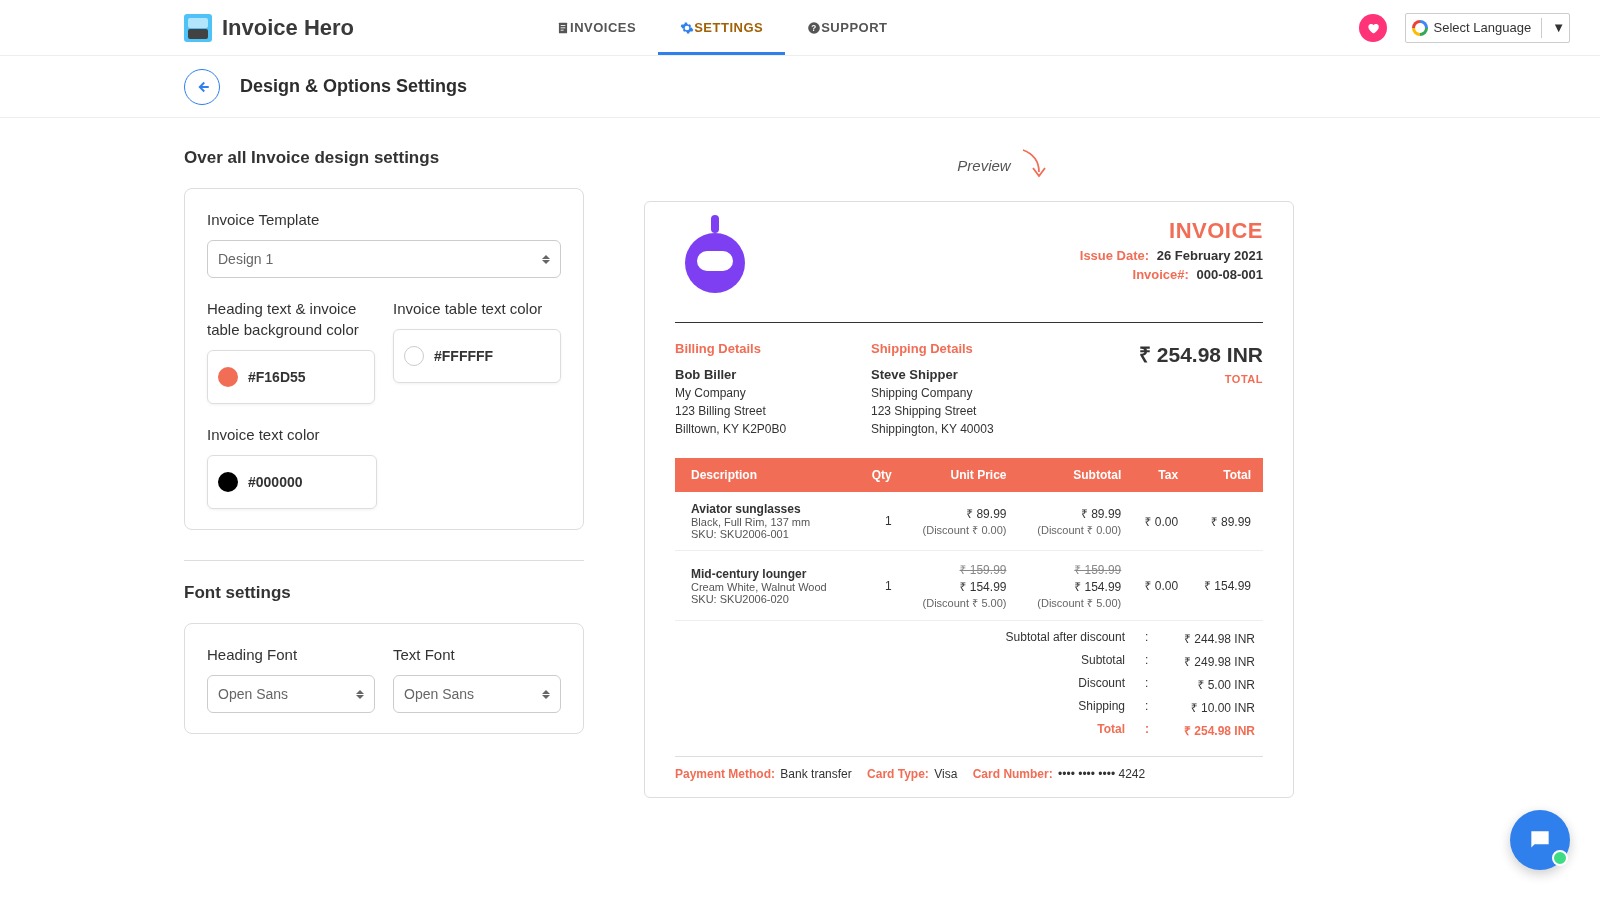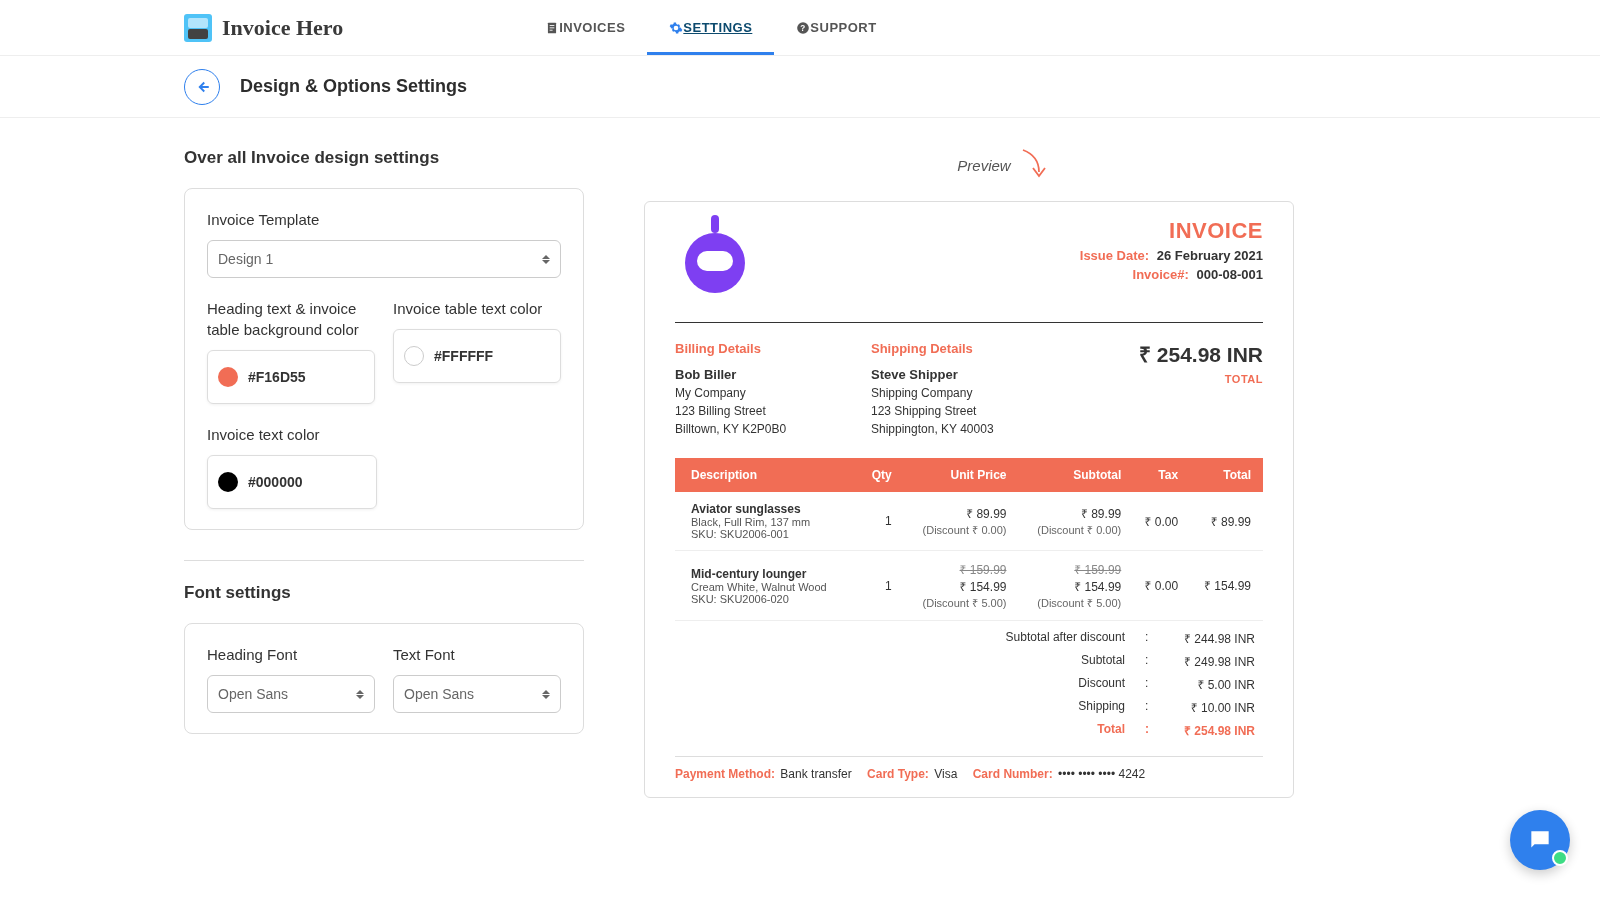--- a/index.html
+++ b/index.html
@@ -4,24 +4,24 @@
 <style>
   * { box-sizing: border-box; margin: 0; padding: 0; }
   body { font-family: -apple-system, "Helvetica Neue", Arial, sans-serif; background: #fff; color: #333; font-size: 14px; width: 1600px; }
   
   
   .topbar { height: 56px; border-bottom: 1px solid #eee; display: flex; align-items: center; padding: 0 30px 0 184px; }
   .logo-wrap { display: flex; align-items: center; gap: 10px; }
   .logo-icon { width: 28px; height: 28px; background: #4fc3f7; border-radius: 3px; position: relative; }
   .logo-icon::before { content:''; position:absolute; left:4px; right:4px; bottom:3px; height:10px; background:#424242; border-radius:2px; }
   .logo-icon::after { content:''; position:absolute; left:4px; right:4px; top:4px; height:10px; background:#b3e5fc; border-radius:2px; }
-  .logo-text { font-size: 22px; font-weight: 700; color: #3a3a3a; font-family: Liberation Serif, serif; }
+  .logo-text { font-size: 22px; font-weight: 700; color: #3a3a3a; }
   .nav { display: flex; gap: 0; margin-left: 180px; align-items:stretch; height:100%; }
   .nav-item { display: flex; align-items: center; gap: 0; padding: 0 22px; font-size: 13px; font-weight: 600; letter-spacing: 0.5px; color: #555; cursor: pointer; height:100%; position:relative; }
-  .nav-item.active { color: #0c4a6e; text-decoration: underline; }
+  .nav-item.active { color: #a16207; }
   .nav-item.active::after { content:''; position:absolute; left:0; right:0; bottom:0; height:3px; background:#2f80ed; }
   .nav-icon { width:14px; height:14px; display:inline-flex; align-items:center; justify-content:center; }
   .right-ctrls { margin-left:auto; display:flex; align-items:center; gap:18px; }
   .heart-btn { width:28px; height:28px; border-radius:50%; background:#ff3377; display:flex; align-items:center; justify-content:center; color:#fff; cursor:pointer; }
   .lang-select { border:1px solid #ccc; height:30px; display:flex; align-items:center; padding:0 4px 0 6px; border-radius:2px; cursor:pointer; font-size:13px; gap:6px; }
   .lang-g { width:16px; height:16px; border-radius:50%; background: conic-gradient(#4285f4 0 25%, #34a853 0 50%, #fbbc05 0 75%, #ea4335 0 100%); position:relative; }
   .lang-g::after{content:''; position:absolute; inset:3px; background:#fff; border-radius:50%;}
   .lang-divider { width:1px; height:20px; background:#ccc; margin:0 4px; }
   
   
@@ -128,20 +128,33 @@
     <div class="nav-item">
       <span class="nav-icon">
         <svg width="14" height="14" viewBox="0 0 24 24" fill="#555">
             <circle cx="12" cy="12" r="10"></circle>
             <text x="12" y="17" text-anchor="middle" fill="#fff" font-size="14" font-weight="bold">?</text>
           </svg>
       </span>
       <span>SUPPORT</span>
     </div>
   </div>
+  <div class="right-ctrls">
+    <div class="heart-btn">
+      <svg width="14" height="14" viewBox="0 0 24 24" fill="#fff">
+          <path d="M12 21s-8-5-8-11a5 5 0 019-3 5 5 0 019 3c0 6-8 11-8 11z"></path>
+        </svg>
+    </div>
+    <div class="lang-select">
+      <span class="lang-g"></span>
+      <span>Select Language</span>
+      <span class="lang-divider"></span>
+      <span>▼</span>
+    </div>
+  </div>
 </div>
 
 <div class="subheader">
   <div class="back-btn">
     <svg width="18" height="18" viewBox="0 0 24 24" fill="none" stroke="#2f80ed" stroke-width="2.5">
         <path d="M15 6l-6 6 6 6M9 12h12"></path>
       </svg>
   </div>
   <div class="page-title">Design &amp; Options Settings</div>
 </div>

